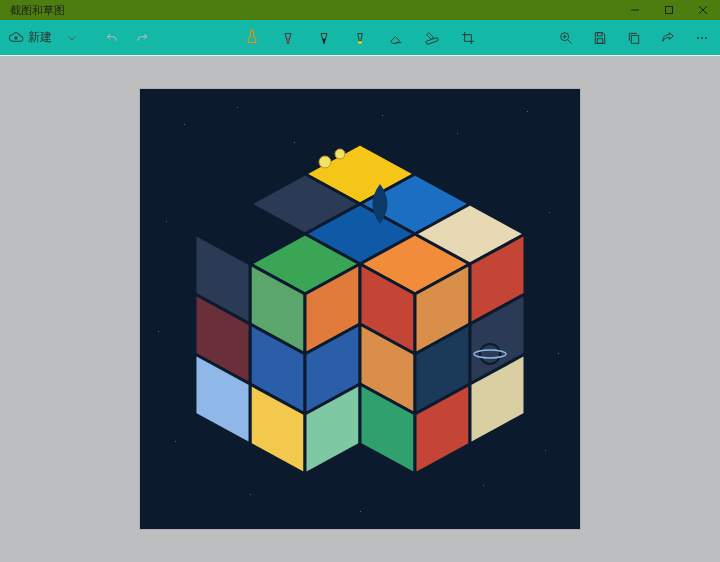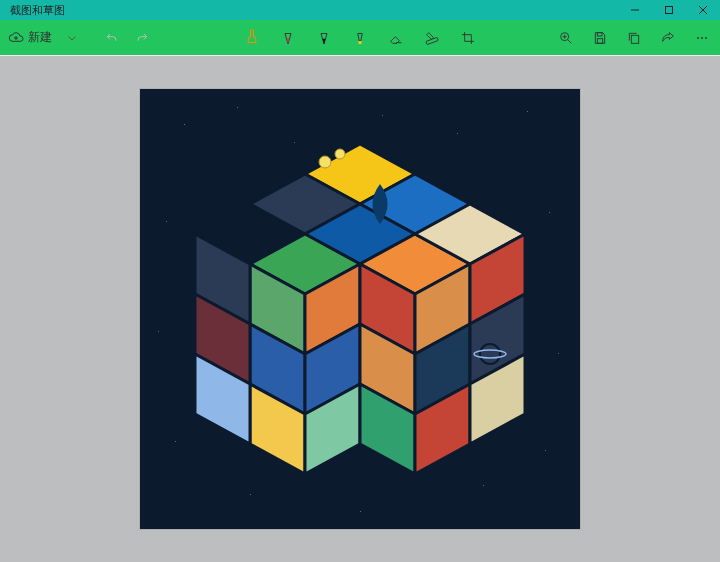--- a/index.html
+++ b/index.html
@@ -1,23 +1,23 @@
 <!DOCTYPE html>
 <html><head>
 <meta charset="utf-8">
 <style>
   * { box-sizing: border-box; margin: 0; padding: 0; }
   html, body { width: 720px; height: 562px; overflow: hidden; font-family: "Segoe UI", "Microsoft YaHei", sans-serif; background: #fff; }
   .window { width: 720px; height: 562px; display: flex; flex-direction: column; background: #fff; }
-  .titlebar { height: 20px; display: flex; align-items: center; justify-content: space-between; padding: 0 0 0 10px; font-size: 11px; color: #222; background: #14b8a6; }
+  .titlebar { height: 20px; display: flex; align-items: center; justify-content: space-between; padding: 0 0 0 10px; font-size: 11px; color: #222; background: #4d7c0f; }
   .titlebar-title { }
   .win-controls { display: flex; height: 100%; }
   .win-btn { width: 34px; height: 20px; display: flex; align-items: center; justify-content: center; cursor: pointer; }
   .win-btn svg { width: 10px; height: 10px; }
-  .toolbar { height: 36px; background: #22c55e; display: flex; align-items: center; padding: 0 4px; position: relative; border-bottom: 1px solid #f0f0f0; }
+  .toolbar { height: 36px; background: #14b8a6; display: flex; align-items: center; padding: 0 4px; position: relative; border-bottom: 1px solid #f0f0f0; }
   .tb-left { display: flex; align-items: center; gap: 2px; }
   .tb-center { position: absolute; left: 50%; transform: translateX(-50%); display: flex; align-items: center; gap: 8px; }
   .tb-right { margin-left: auto; display: flex; align-items: center; gap: 6px; }
   .tb-btn { min-width: 28px; height: 28px; display: flex; align-items: center; justify-content: center; border-radius: 2px; cursor: pointer; font-size: 12px; color: #333; padding: 0 4px; }
   .tb-btn.disabled { color: #bbb; cursor: default; }
   .tb-btn .lbl { margin-left: 4px; font-size: 12px; }
   .tb-btn svg { width: 16px; height: 16px; display: block; }
   .pen-btn svg { width: 18px; height: 18px; }
   .canvas-area { flex: 1; background: #bcbec0; display: flex; align-items: center; justify-content: center; overflow: hidden; }
   .canvas-frame { width: 440px; height: 440px; background: #0c1a2e; position: relative; box-shadow: 0 0 0 1px rgba(0,0,0,0.08); }

